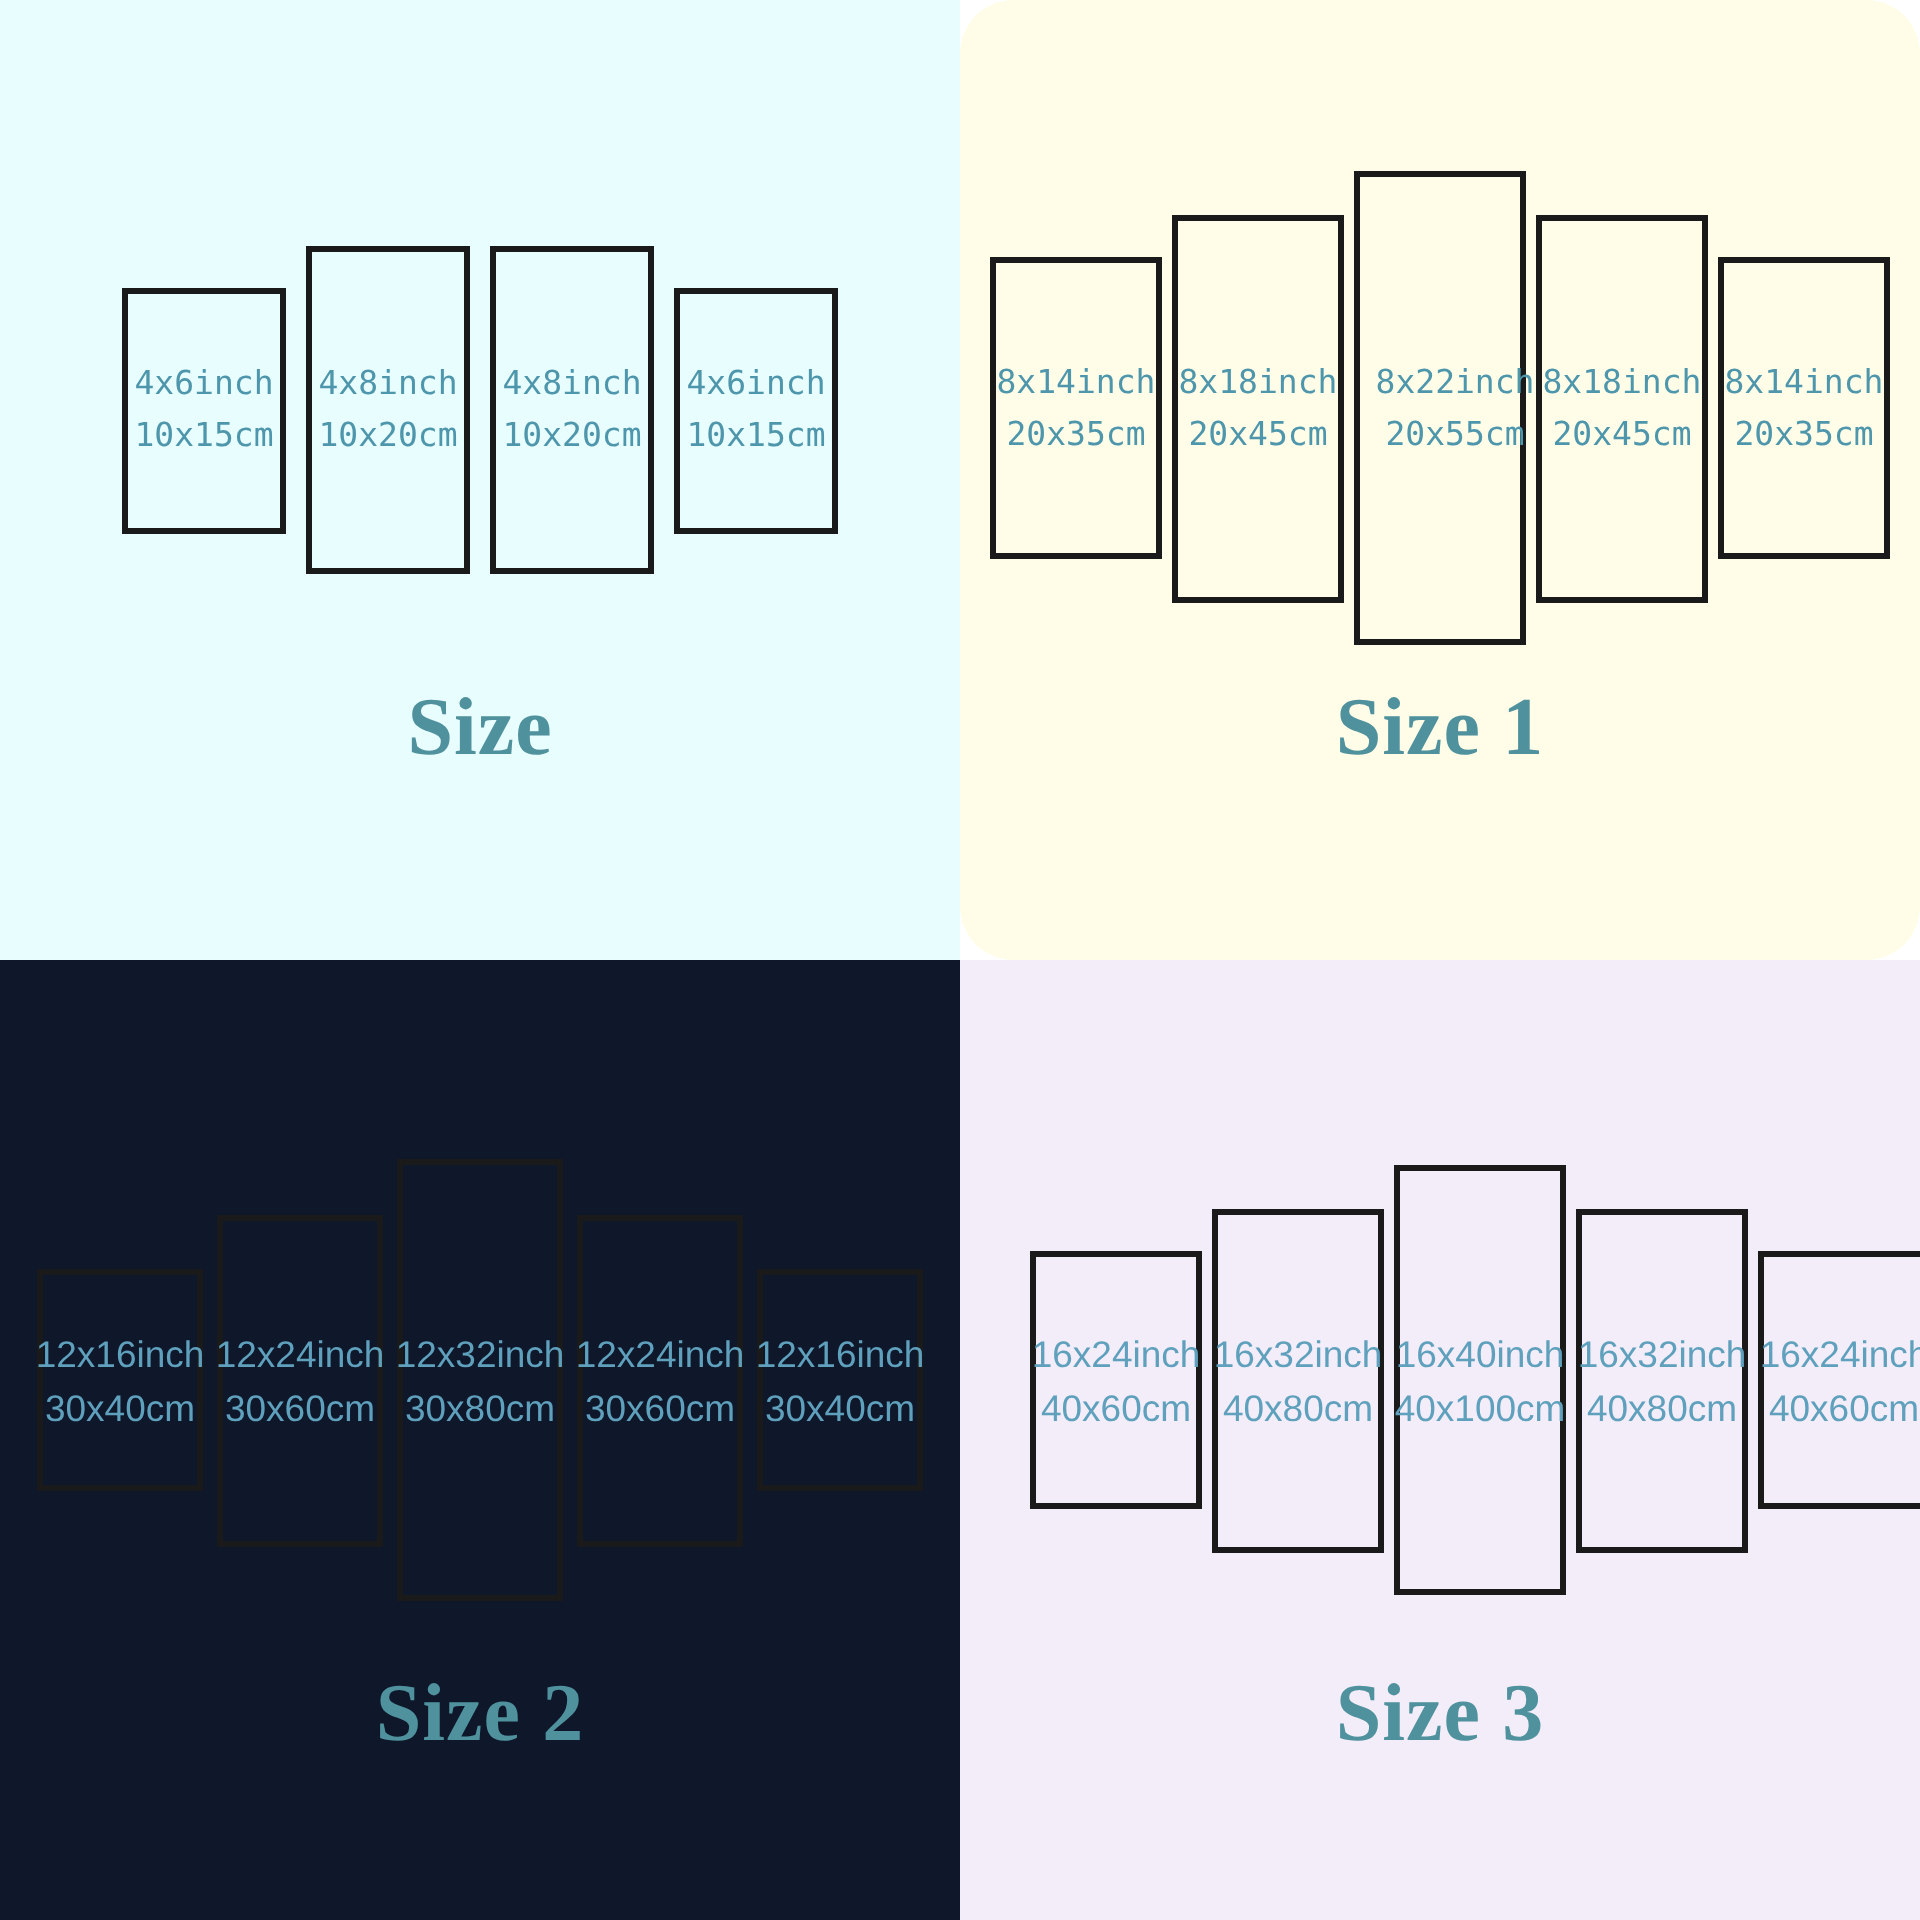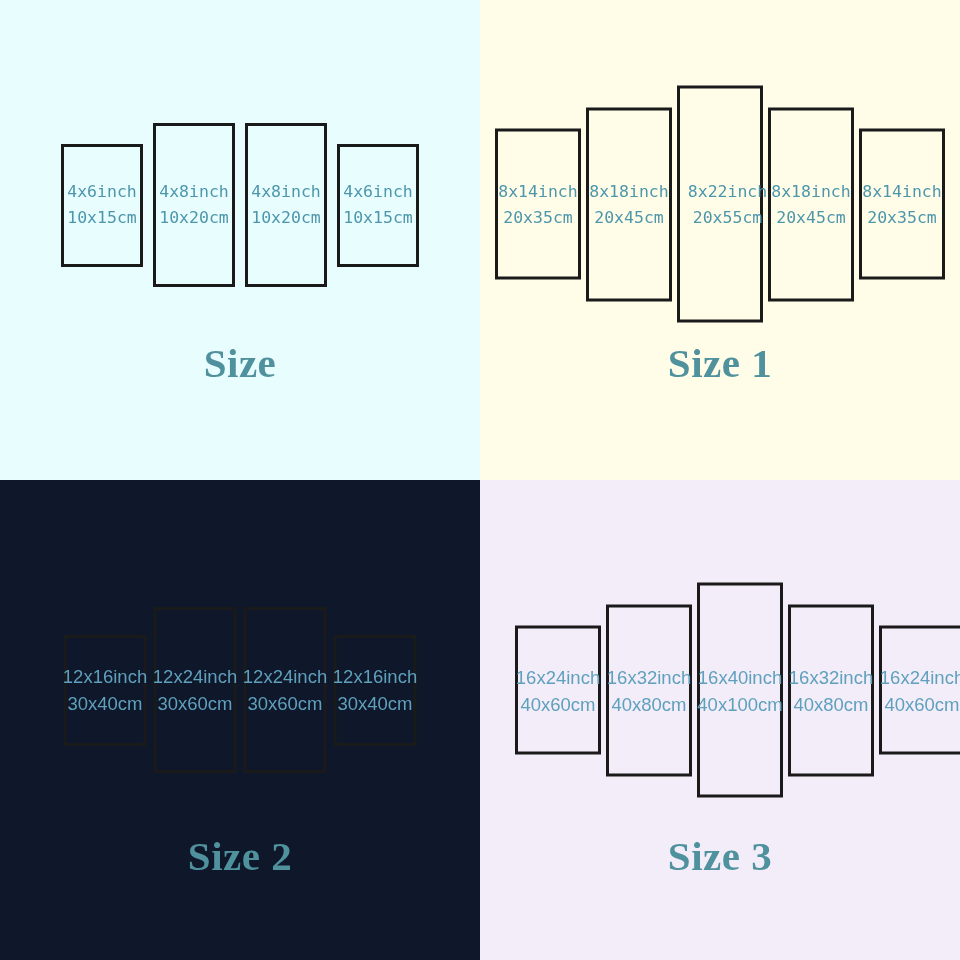--- a/index.html
+++ b/index.html
@@ -78,21 +78,21 @@
   <div class="panel" style="width: 82px; height: 123px;">
     <div class="panel-label">
       <div>4x6inch</div>
       <div>10x15cm</div>
     </div>
   </div>
 </div>
     <h2 class="title">Size</h2>
   </section>
 
-  <section class="quadrant q-top q-mono" style="background: rgb(255, 253, 232); --txt: #4e96ac;">
+  <section class="quadrant q-top q-mono" style="background: rgb(255, 253, 232); border-radius: 27px; --txt: #4e96ac;">
     <div class="panel-row" style="top: 204px; gap: 5px;">
   <div class="panel" style="width: 86px; height: 151px;">
     <div class="panel-label">
       <div>8x14inch</div>
       <div>20x35cm</div>
     </div>
   </div>
 
   <div class="panel" style="width: 86px; height: 194px;">
     <div class="panel-label">
@@ -134,20 +134,26 @@
     </div>
   </div>
 
   <div class="panel" style="width: 83px; height: 166px;">
     <div class="panel-label">
       <div>12x24inch</div>
       <div>30x60cm</div>
     </div>
   </div>
 
+  <div class="panel" style="width: 83px; height: 221px;">
+    <div class="panel-label">
+      <div>12x32inch</div>
+      <div>30x80cm</div>
+    </div>
+  </div>
 
   <div class="panel" style="width: 83px; height: 166px;">
     <div class="panel-label">
       <div>12x24inch</div>
       <div>30x60cm</div>
     </div>
   </div>
 
   <div class="panel" style="width: 83px; height: 111px;">
     <div class="panel-label">

